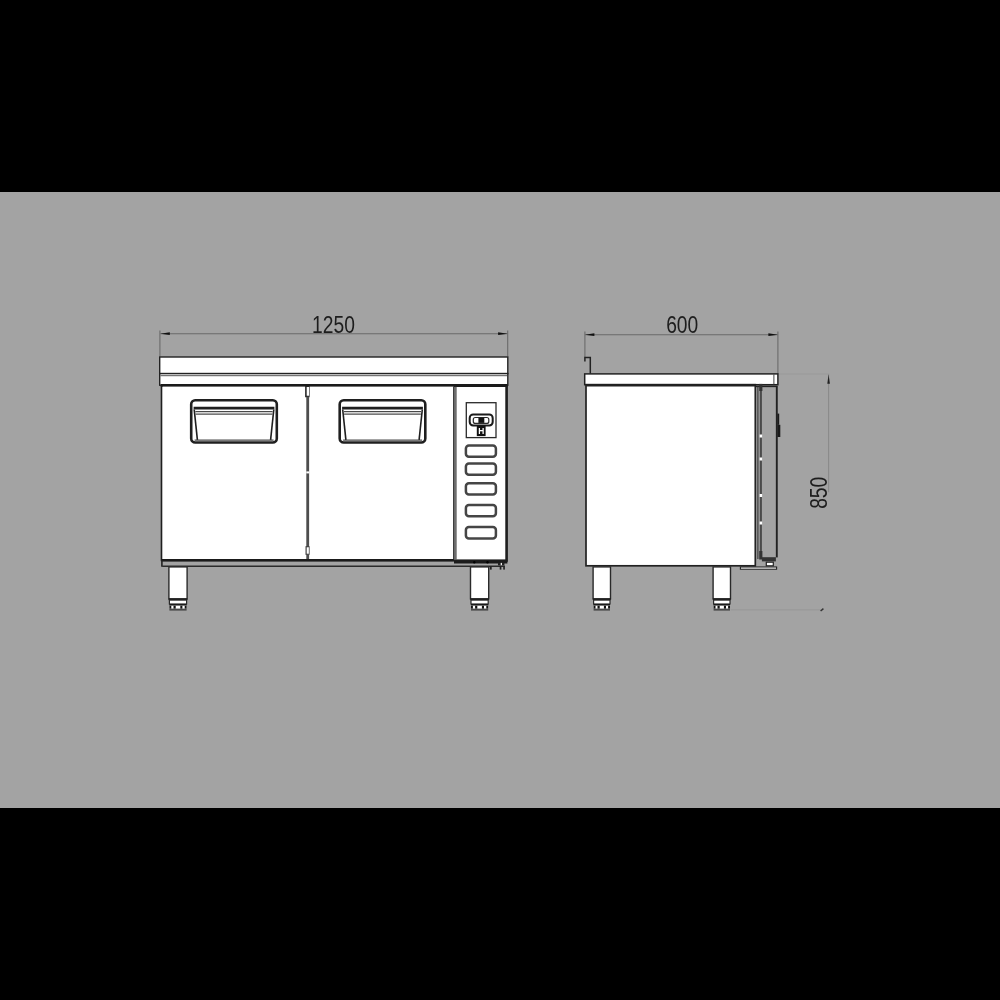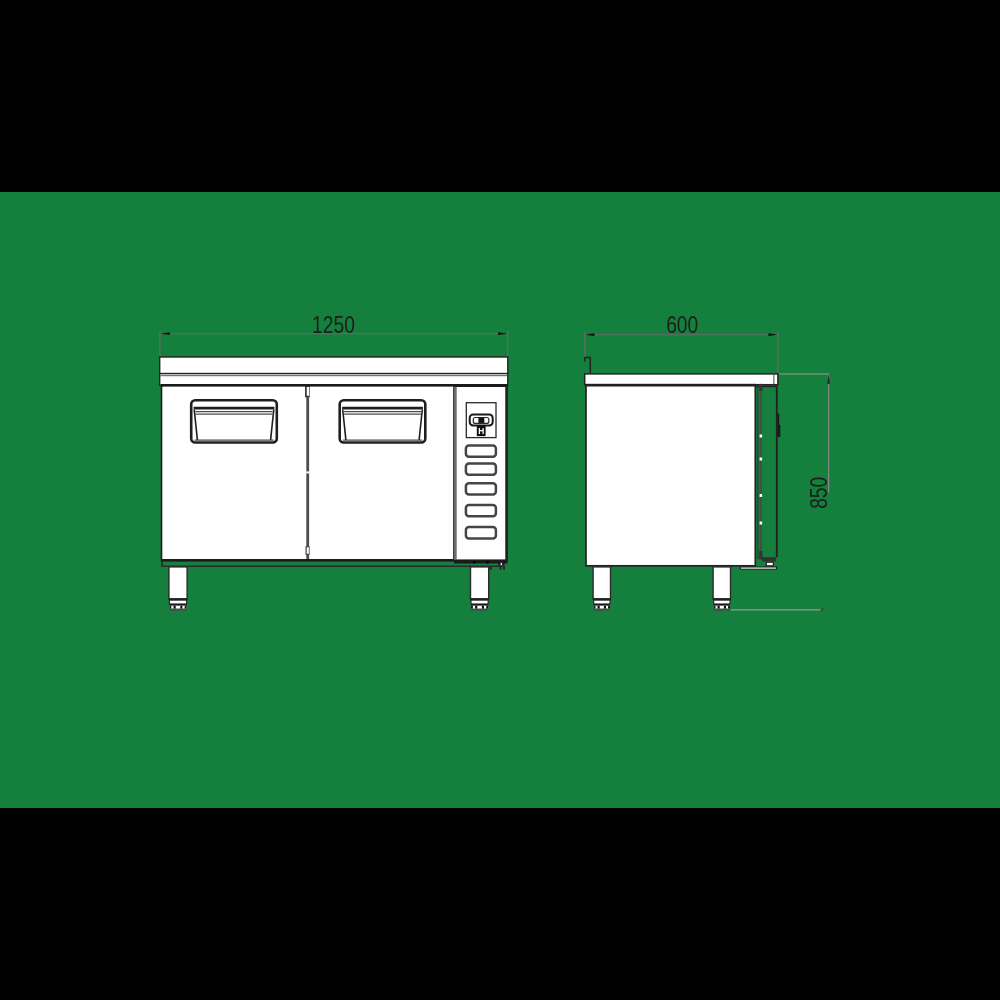--- a/index.html
+++ b/index.html
@@ -1,17 +1,17 @@
 <!DOCTYPE html>
 <html><head>
 <meta charset="utf-8">
 <title>Counter Refrigerator Drawing</title>
 <style>
   html,body{margin:0;padding:0;background:#fff;}
-  .page{position:relative;width:1000px;height:1000px;background:#15803d;overflow:hidden;}
+  .page{position:relative;width:1000px;height:1000px;background:#a3a3a3;overflow:hidden;}
   svg{position:absolute;left:0;top:0;}
   text{font-family:"Liberation Sans", sans-serif;fill:#1d1d1d;}
 </style>
 </head>
 <body>
 <div class="page">
 <svg width="1000" height="1000" viewBox="0 0 1000 1000">
 
 <rect x="0" y="0" width="1000" height="192" fill="#000"></rect>
 

